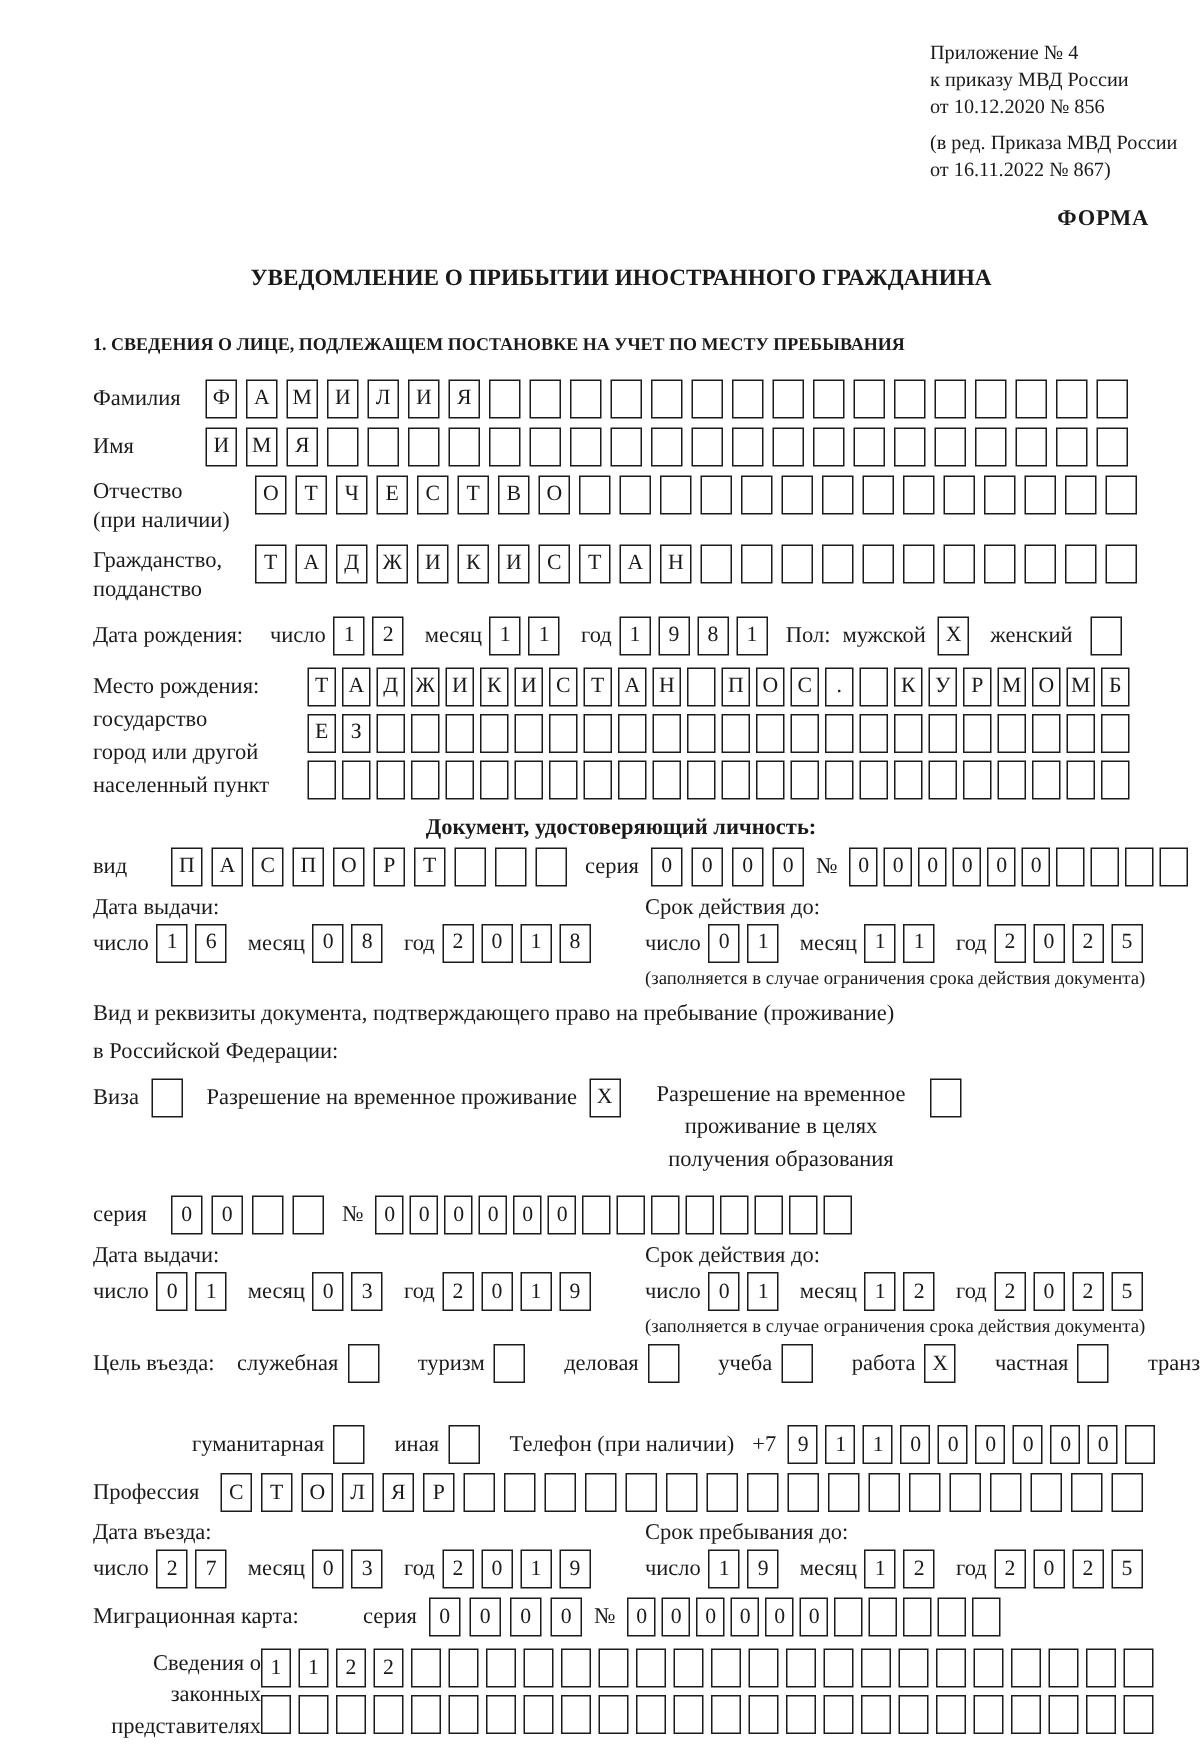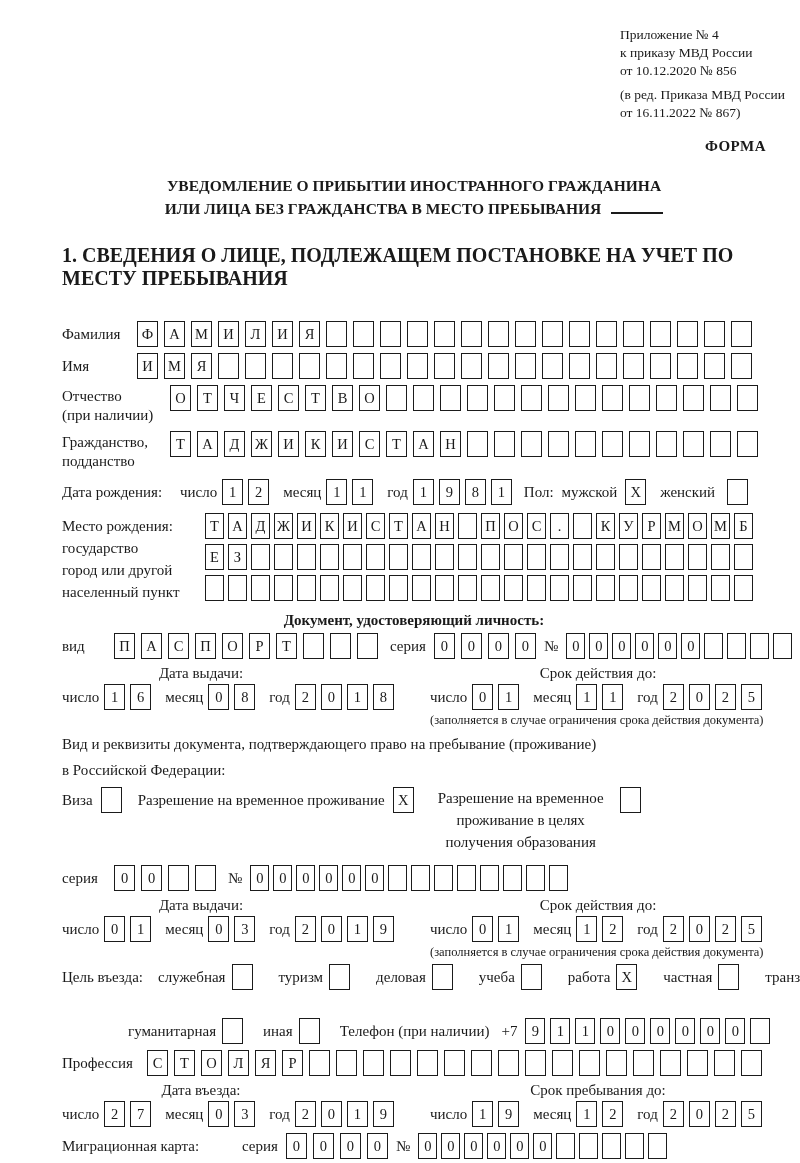--- a/index.html
+++ b/index.html
@@ -13,21 +13,21 @@
   .page { width: 800px; height: 1163px; padding: 26px 34px 8px 62px; }
 
   
   .appendix { margin-left: 558px; width: 210px; font-size: 13.5px; line-height: 1.35; }
   .appendix .gap { height: 5px; }
   .forma { text-align: right; font-weight: bold; margin-top: 16px; letter-spacing: .5px; }
 
   .title { text-align: center; font-weight: bold; margin-top: 20px; line-height: 1.45; font-size: 15.5px; }
   .uline { display: inline-block; width: 52px; border-bottom: 2px solid #1a1a1a; margin-left: 10px; height: 14px; }
 
-  .section-title { font-weight: bold; margin-top: 24px; margin-bottom: 31px; font-size: 20px; }
+  .section-title { font-weight: bold; margin-top: 24px; margin-bottom: 16px; font-size: 12px; }
 
   
   .boxes { display: flex; gap: 6px; flex: none; }
   .box {
     width: 21px; height: 26px; flex: none;
     border: 1.5px solid #1b1b1b;
     display: inline-flex; align-items: center; justify-content: center;
     font-size: 14.5px; line-height: 1;
   }
   .boxes.dense { gap: 4px; } .boxes.dense .box { width: 19px; }
@@ -40,21 +40,21 @@
   .two-line { line-height: 19px; padding-top: 2px; }
   .stack .boxes { margin-bottom: 5px; }
 
   
   .dg { display: flex; gap: 5px; align-items: center; }
   .dg .dg-label { margin-left: 9px; line-height: 26px; }
   .dg .dg-label:first-child { margin-left: 0; }
   .dpair { display: flex; margin: 2px 0 4px; }
   .dleft { width: 368px; flex: none; }
   .dright { flex: 1; }
-  .dg-header { text-align: center; margin-bottom: 2px; }
+  .dg-header { margin-bottom: 2px; }
   .note { font-size: 12.5px; text-align: left; margin-top: 3px; white-space: nowrap; }
 
   .center-bold { text-align: center; font-weight: bold; margin: 6px 0 4px; }
   .intro { line-height: 1.7; margin: 4px 0 4px; }
 
   
   .opt { display: inline-flex; gap: 6px; align-items: flex-start; }
   .opt-label { line-height: 26px; }
   .optrow { display: flex; gap: 26px; align-items: flex-start; }
   .rvp { display: flex; gap: 16px; margin: 4px 0 12px; }
@@ -81,21 +81,20 @@
     <div>
         <div>(в ред. Приказа МВД России</div>
         <div>от 16.11.2022 № 867)</div>
       </div>
   </div>
 
   <div class="forma">ФОРМА</div>
 
   <div class="title">
     <div>УВЕДОМЛЕНИЕ О ПРИБЫТИИ ИНОСТРАННОГО ГРАЖДАНИНА</div>
-    <div><span>ИЛИ ЛИЦА БЕЗ ГРАЖДАНСТВА В МЕСТО ПРЕБЫВАНИЯ</span><span class="uline"></span></div>
   </div>
 
   <div class="section-title">1. СВЕДЕНИЯ О ЛИЦЕ, ПОДЛЕЖАЩЕМ ПОСТАНОВКЕ НА УЧЕТ ПО МЕСТУ ПРЕБЫВАНИЯ</div>
 
   <div class="row">
     <div class="flabel w75">Фамилия</div>
     <div class="boxes">
         <span class="box">Ф</span>
         <span class="box">А</span>
         <span class="box">М</span>

